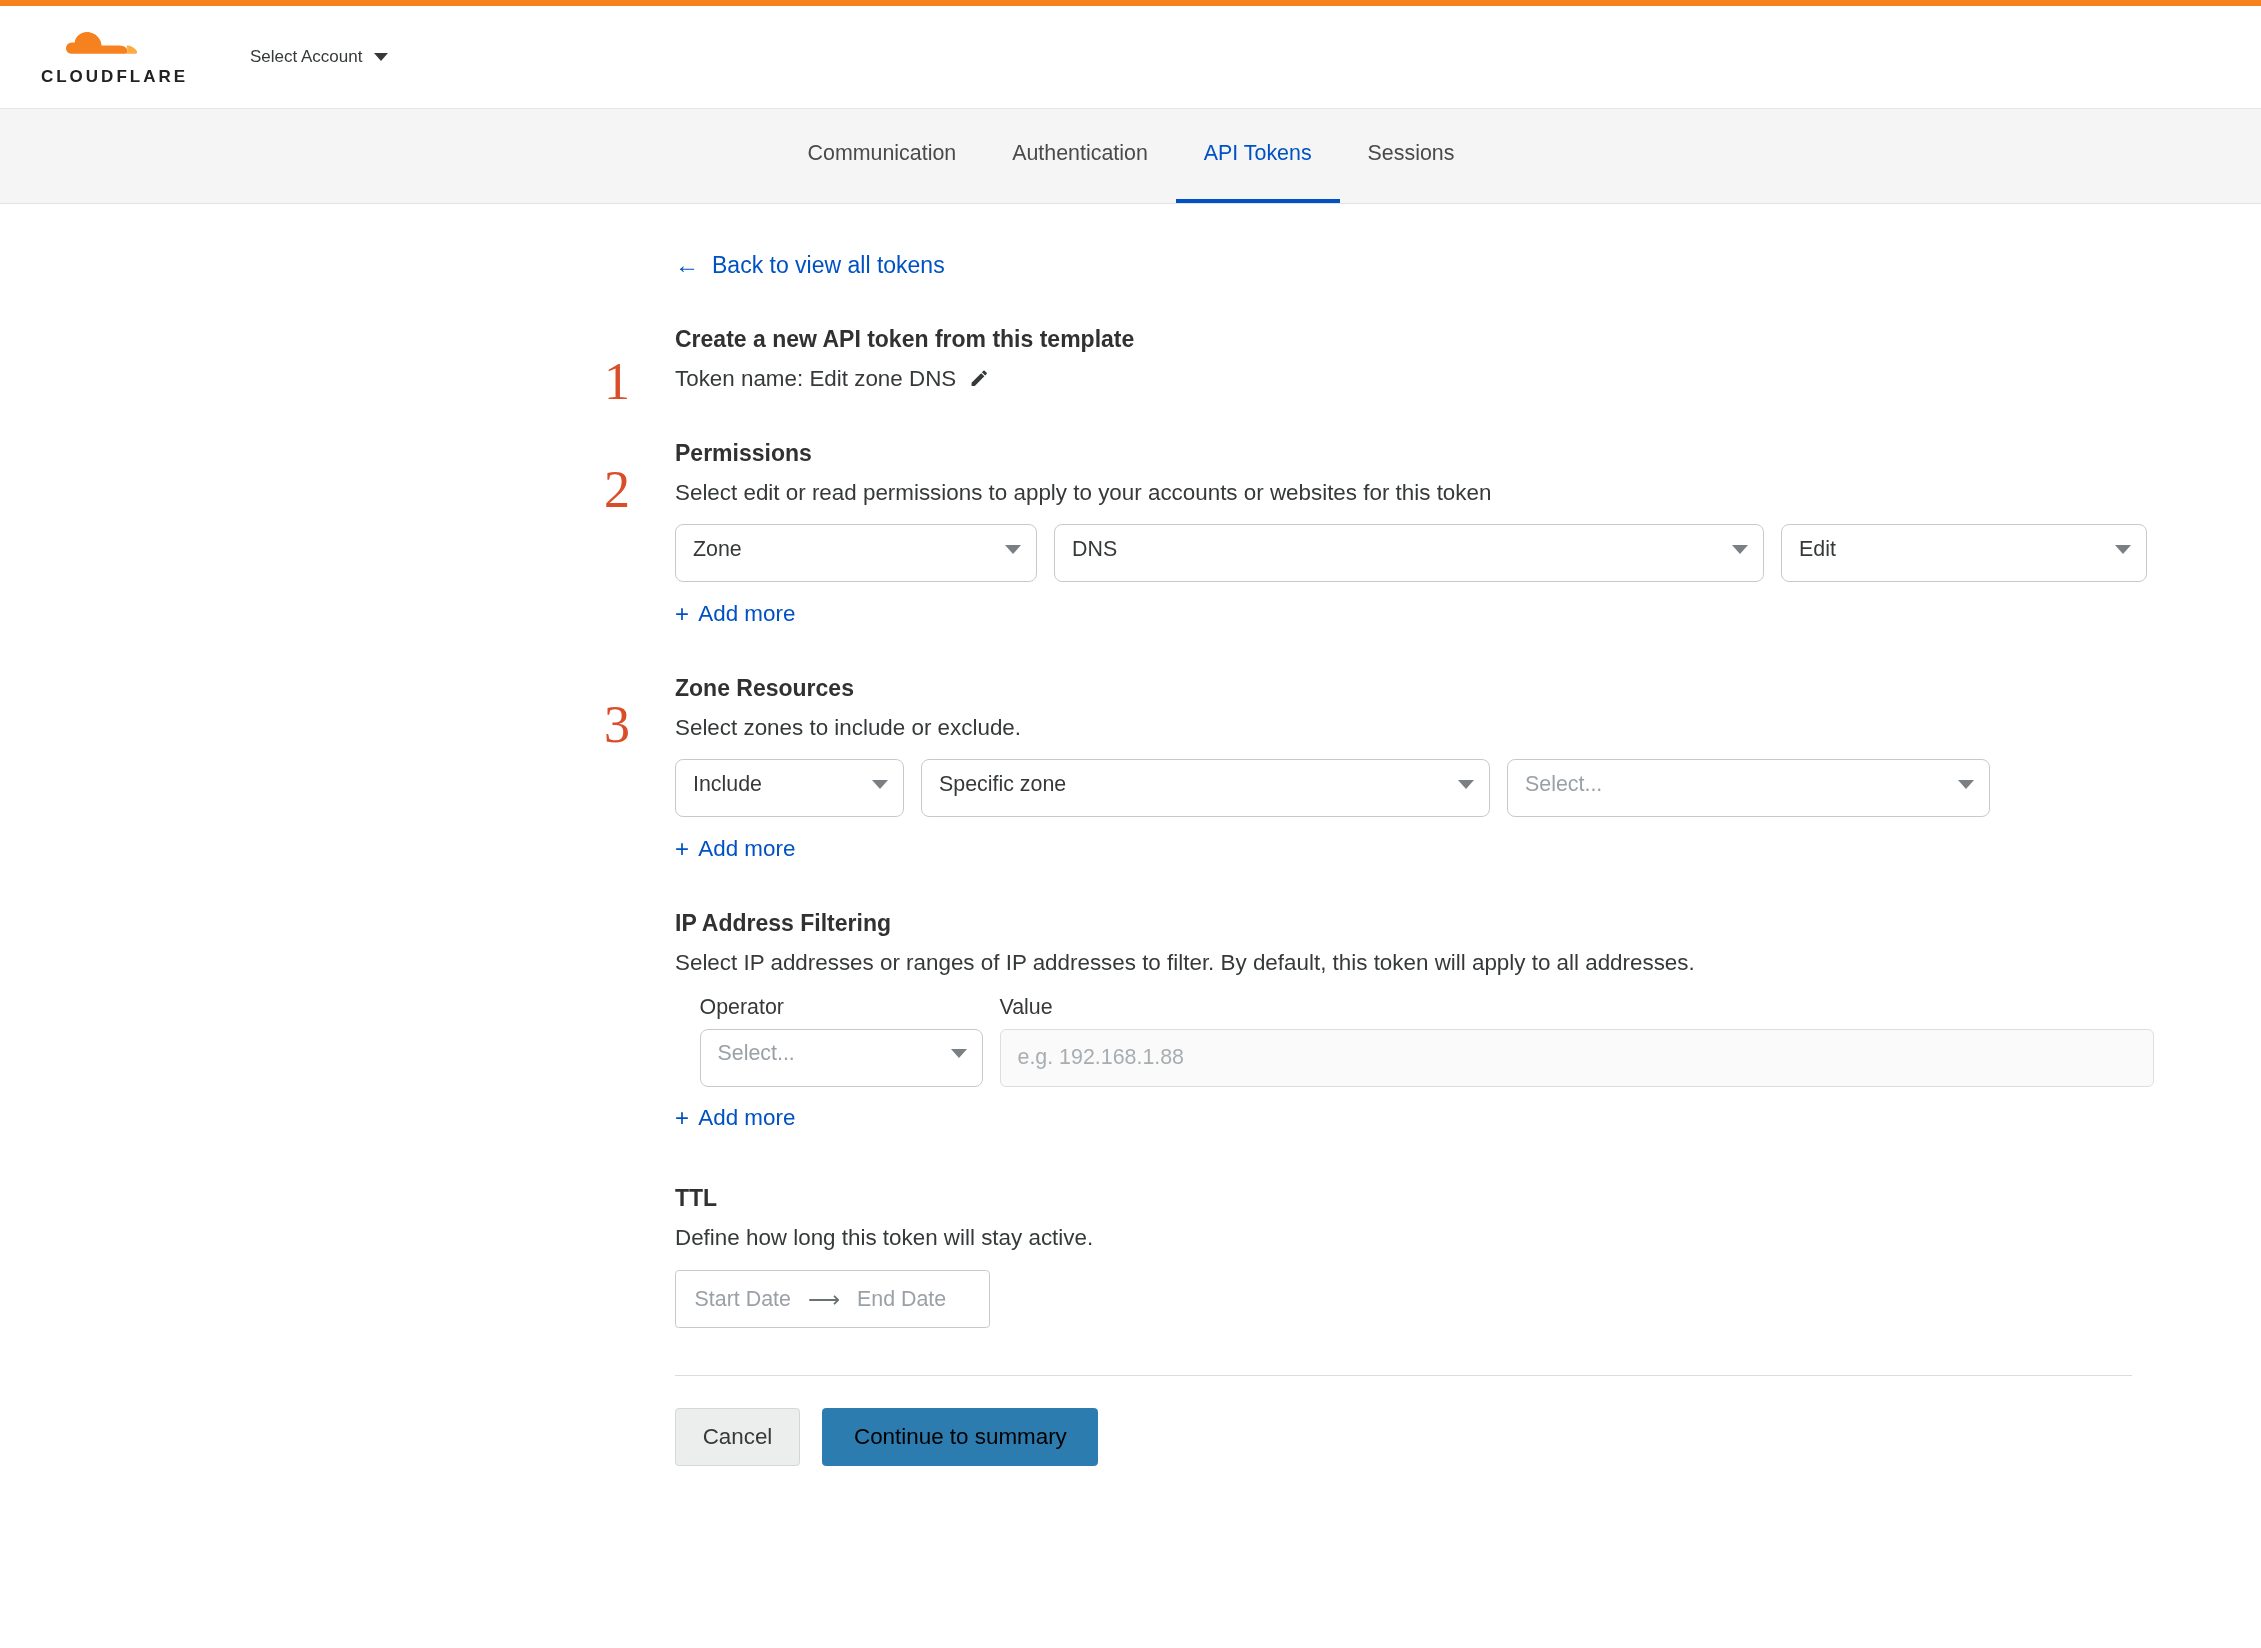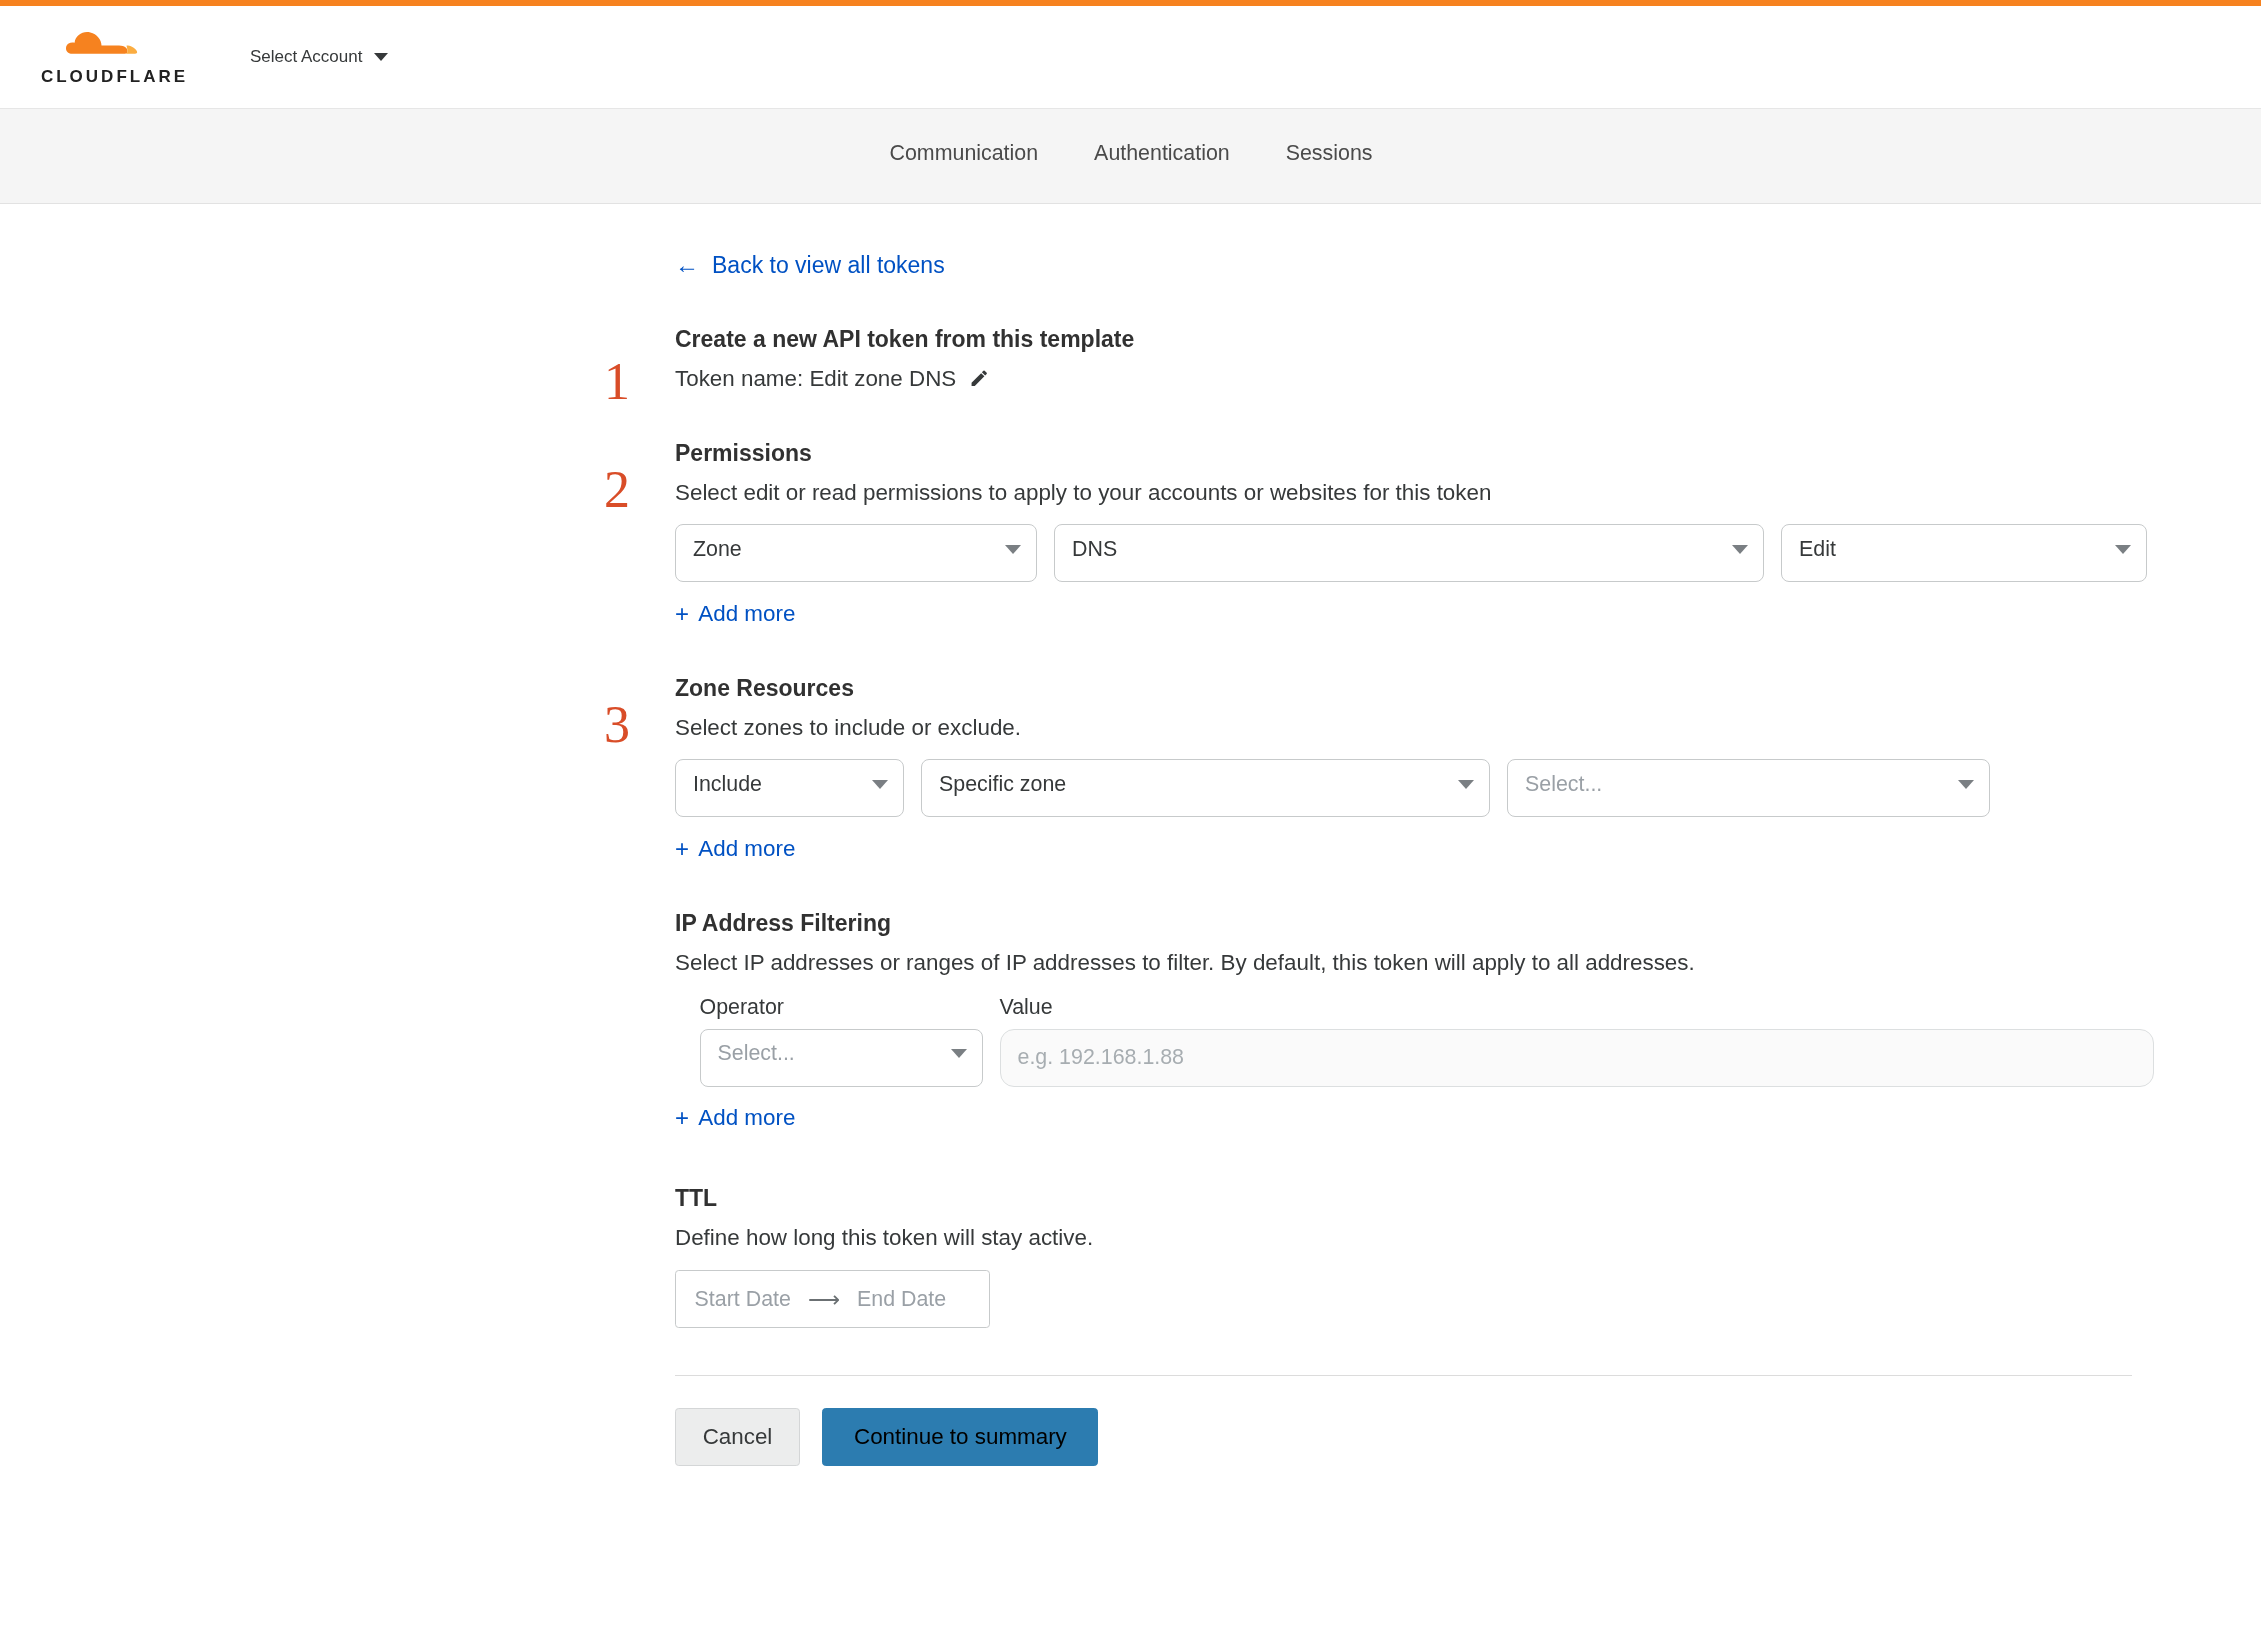--- a/index.html
+++ b/index.html
@@ -172,21 +172,21 @@
 
   .field-label {
     font-size: 21.4px;
     color: #36393a;
     margin-bottom: 9.3px;
   }
 
   .text-input {
     height: 58px;
     border: 0.9px solid #dcdfe0;
-    border-radius: 14px;
+    border-radius: 6px;
     background: #fafafa;
     display: flex;
     align-items: center;
     padding: 0 17px;
     font-size: 21.4px;
     color: #a7adb1;
   }
 
   .ttl-input {
     width: 315px;
@@ -252,20 +252,23 @@
     <span class="caret-down"></span>
   </div>
 </div>
 
 <div class="navbar">
   <div class="nav-tab">
     <span>Communication</span>
   </div>
   <div class="nav-tab">
     <span>Authentication</span>
+  </div>
+  <div class="nav-tab active">
+    <span>API Tokens</span>
   </div>
   <div class="nav-tab">
     <span>Sessions</span>
   </div>
 </div>
 
 <div class="content">
 
   <div class="back-link">
     <span class="back-arrow">←</span>

